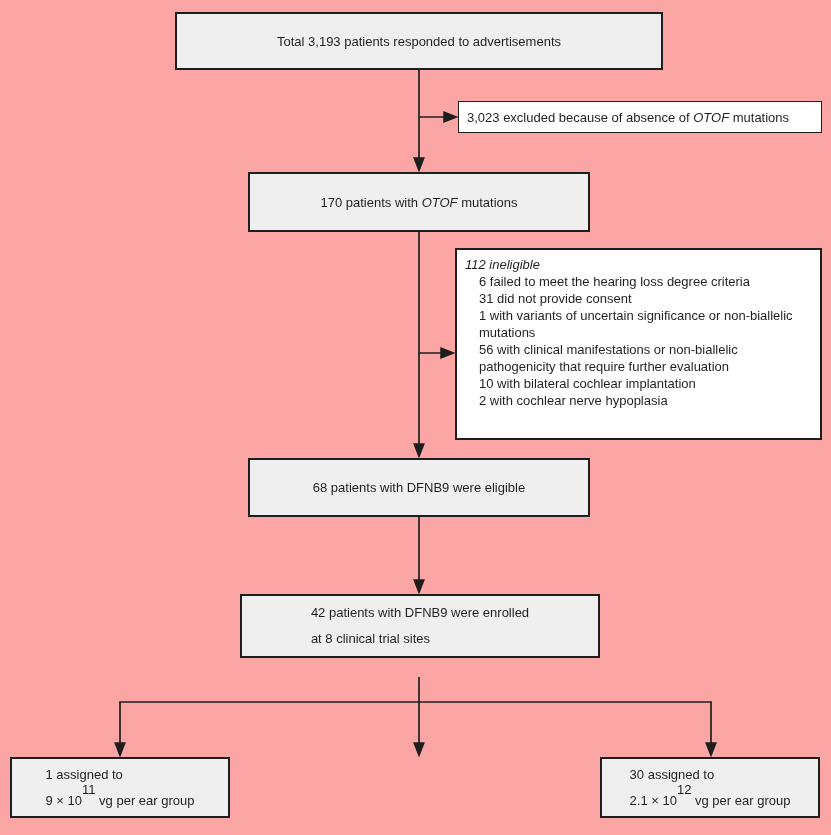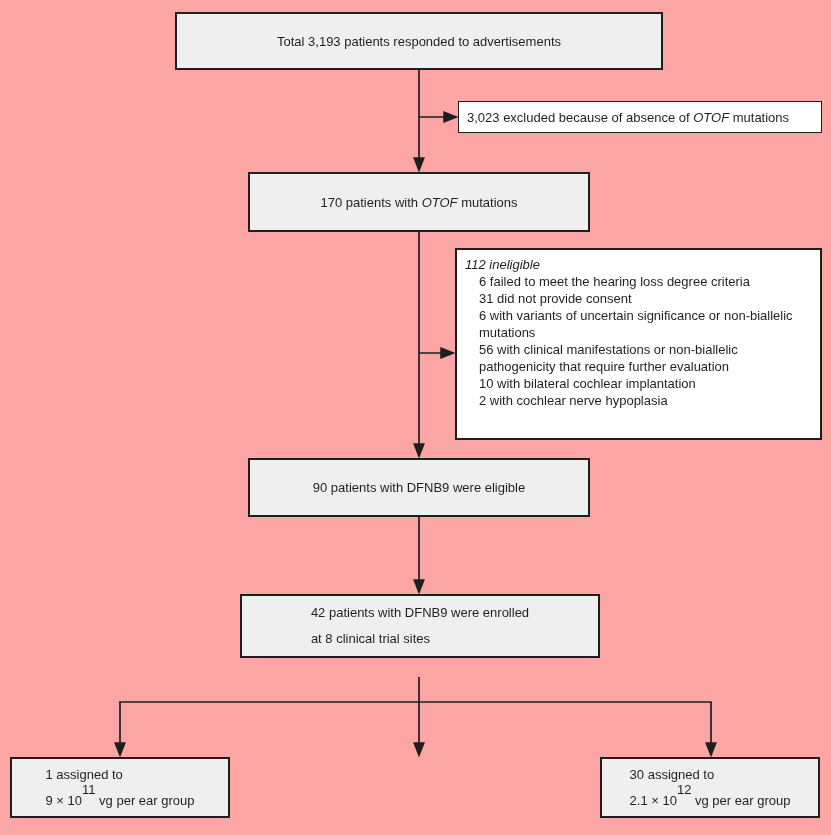--- a/index.html
+++ b/index.html
@@ -104,28 +104,28 @@
   </div>
 
   <div class="box center-flex box-otof">
     <p><span>170 patients with </span><i class="gene">OTOF</i><span> mutations</span></p>
   </div>
 
   <div class="box side box-ineligible">
     <p class="ineligible-heading">112 ineligible</p>
     <p class="ineligible-item">6 failed to meet the hearing loss degree criteria</p>
     <p class="ineligible-item">31 did not provide consent</p>
-    <p class="ineligible-item">6 with variants of uncertain significance or non-biallelic mutations</p>
+    <p class="ineligible-item">1 with variants of uncertain significance or non-biallelic mutations</p>
     <p class="ineligible-item">56 with clinical manifestations or non-biallelic pathogenicity that require further evaluation</p>
     <p class="ineligible-item">10 with bilateral cochlear implantation</p>
     <p class="ineligible-item">2 with cochlear nerve hypoplasia</p>
   </div>
 
   <div class="box center-flex box-eligible">
-    <p>90 patients with DFNB9 were eligible</p>
+    <p>68 patients with DFNB9 were eligible</p>
   </div>
 
   <div class="box center-flex box-enrolled">
     <div class="inner-left">
       <div>42 patients with DFNB9 were enrolled</div>
       <div>at 8 clinical trial sites</div>
     </div>
   </div>
 
   <div class="box center-flex box-dose-1">

